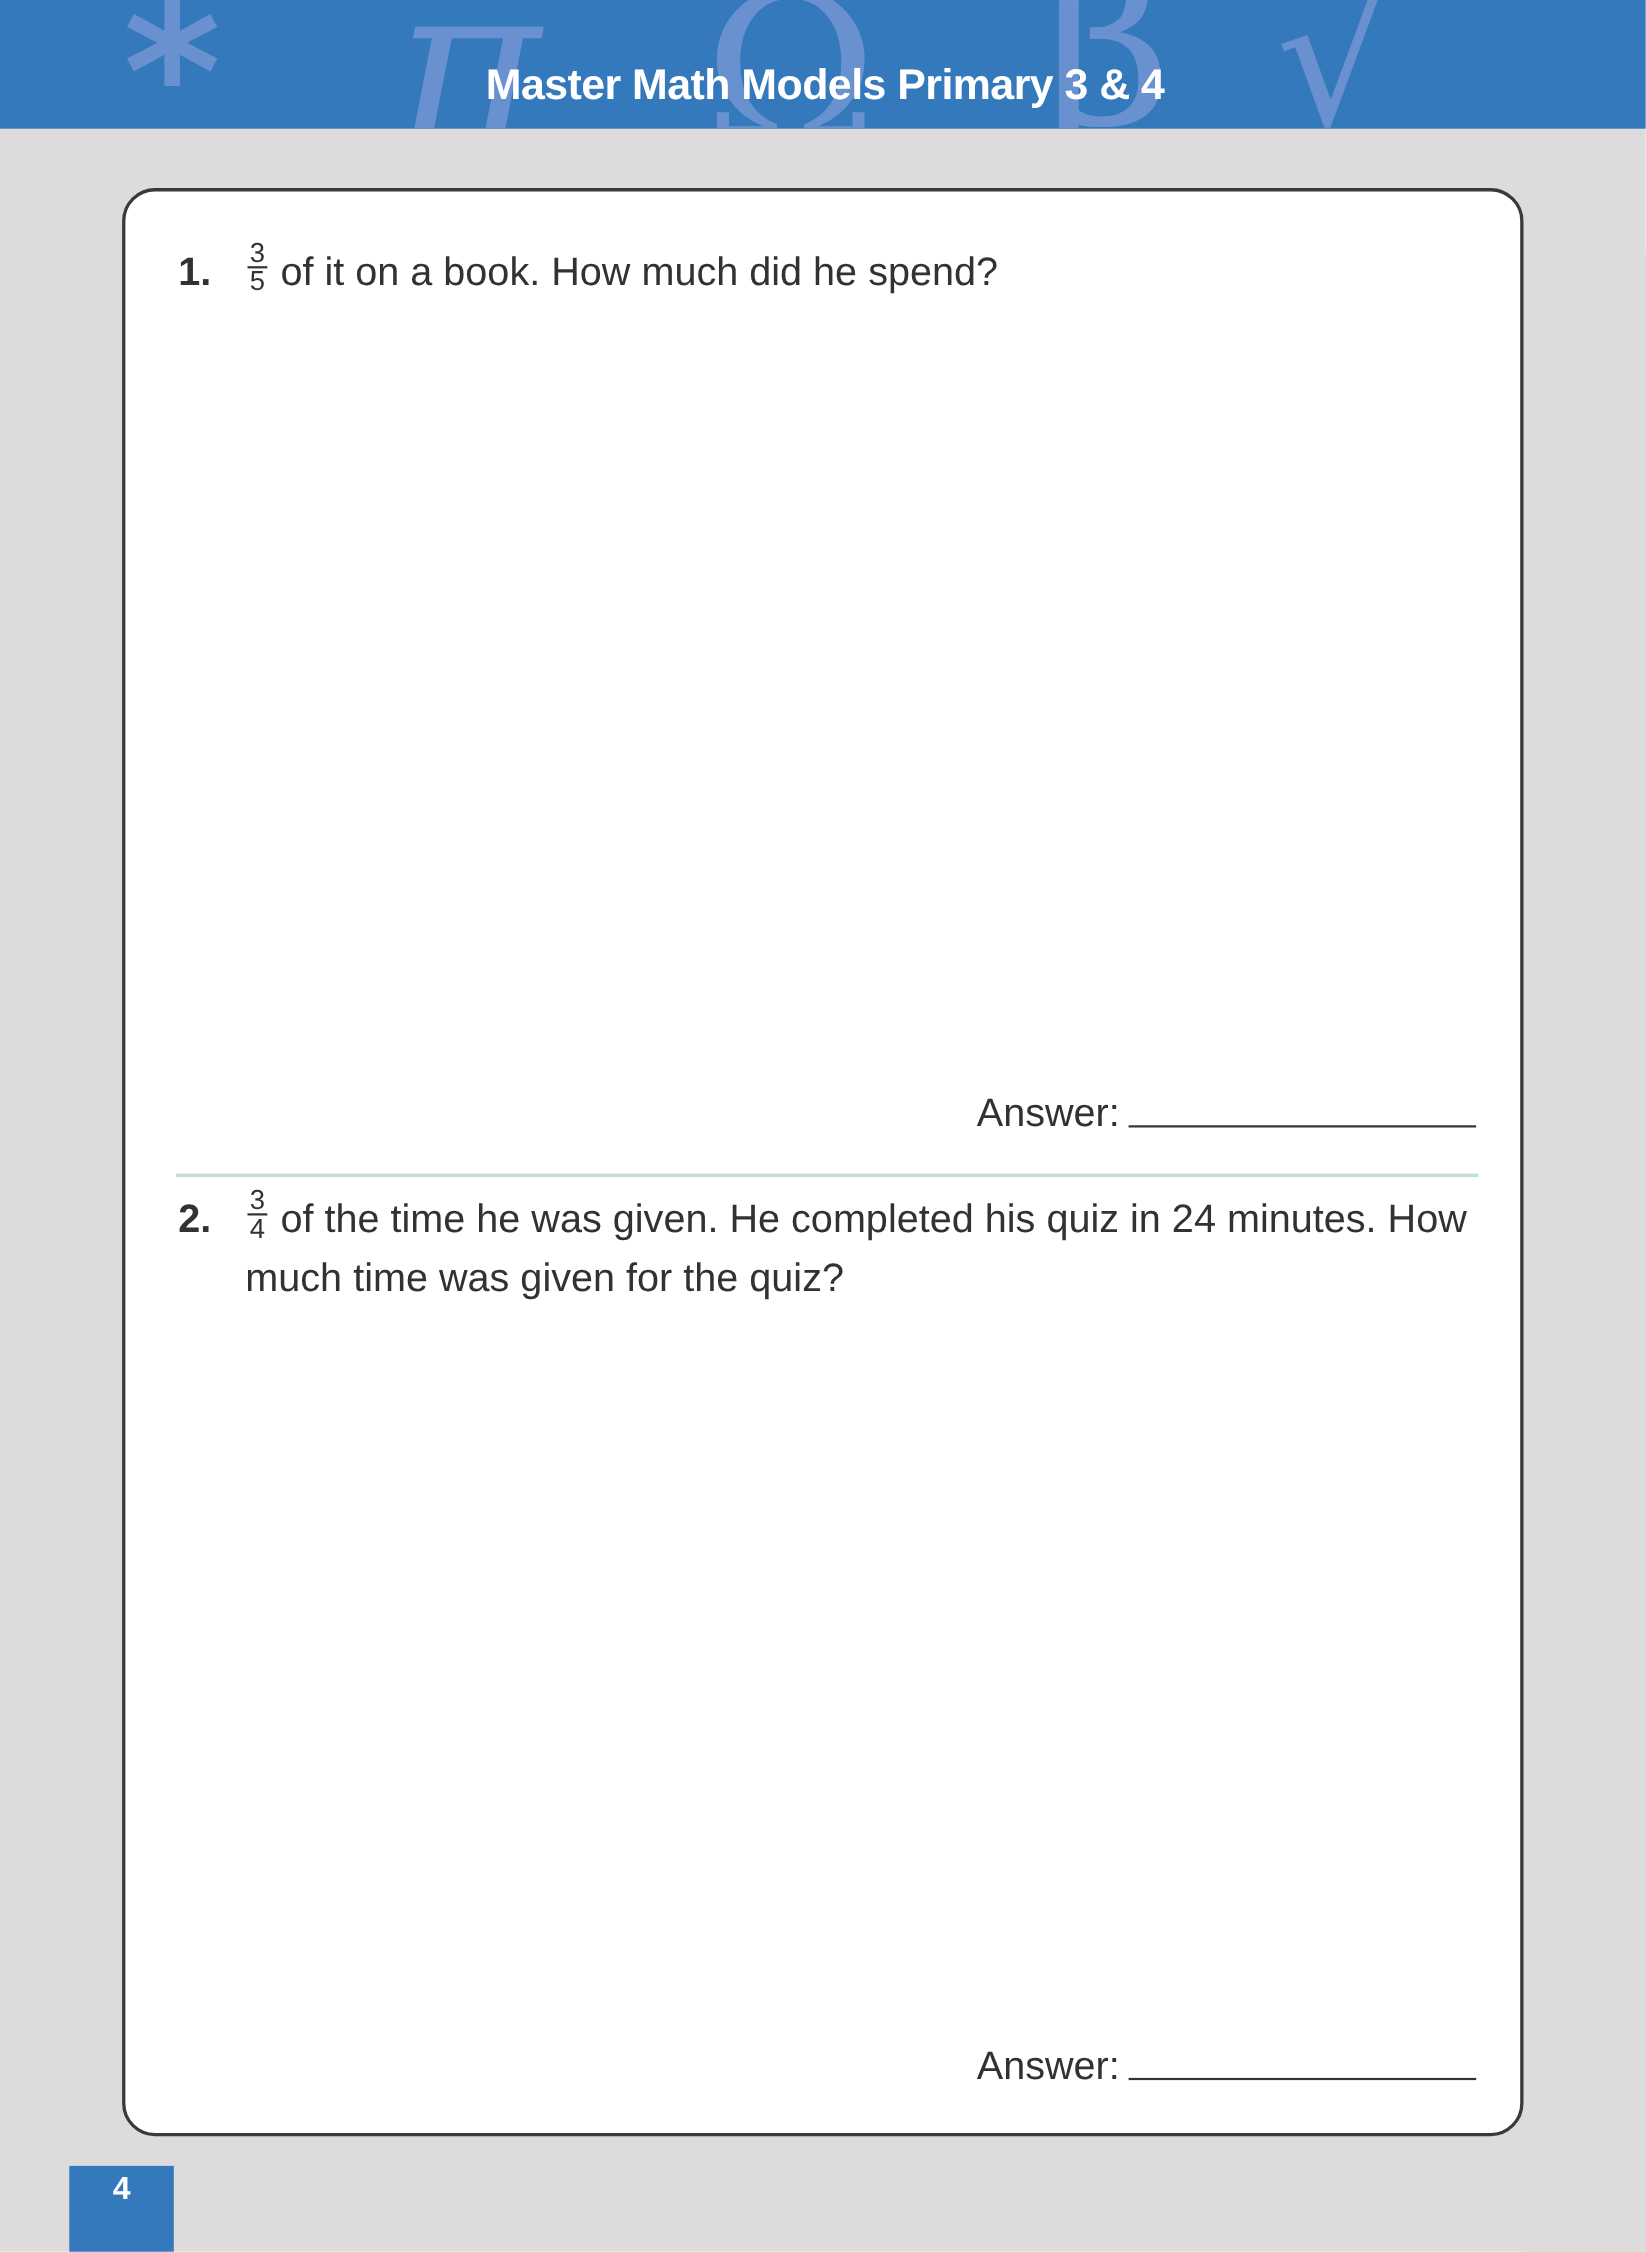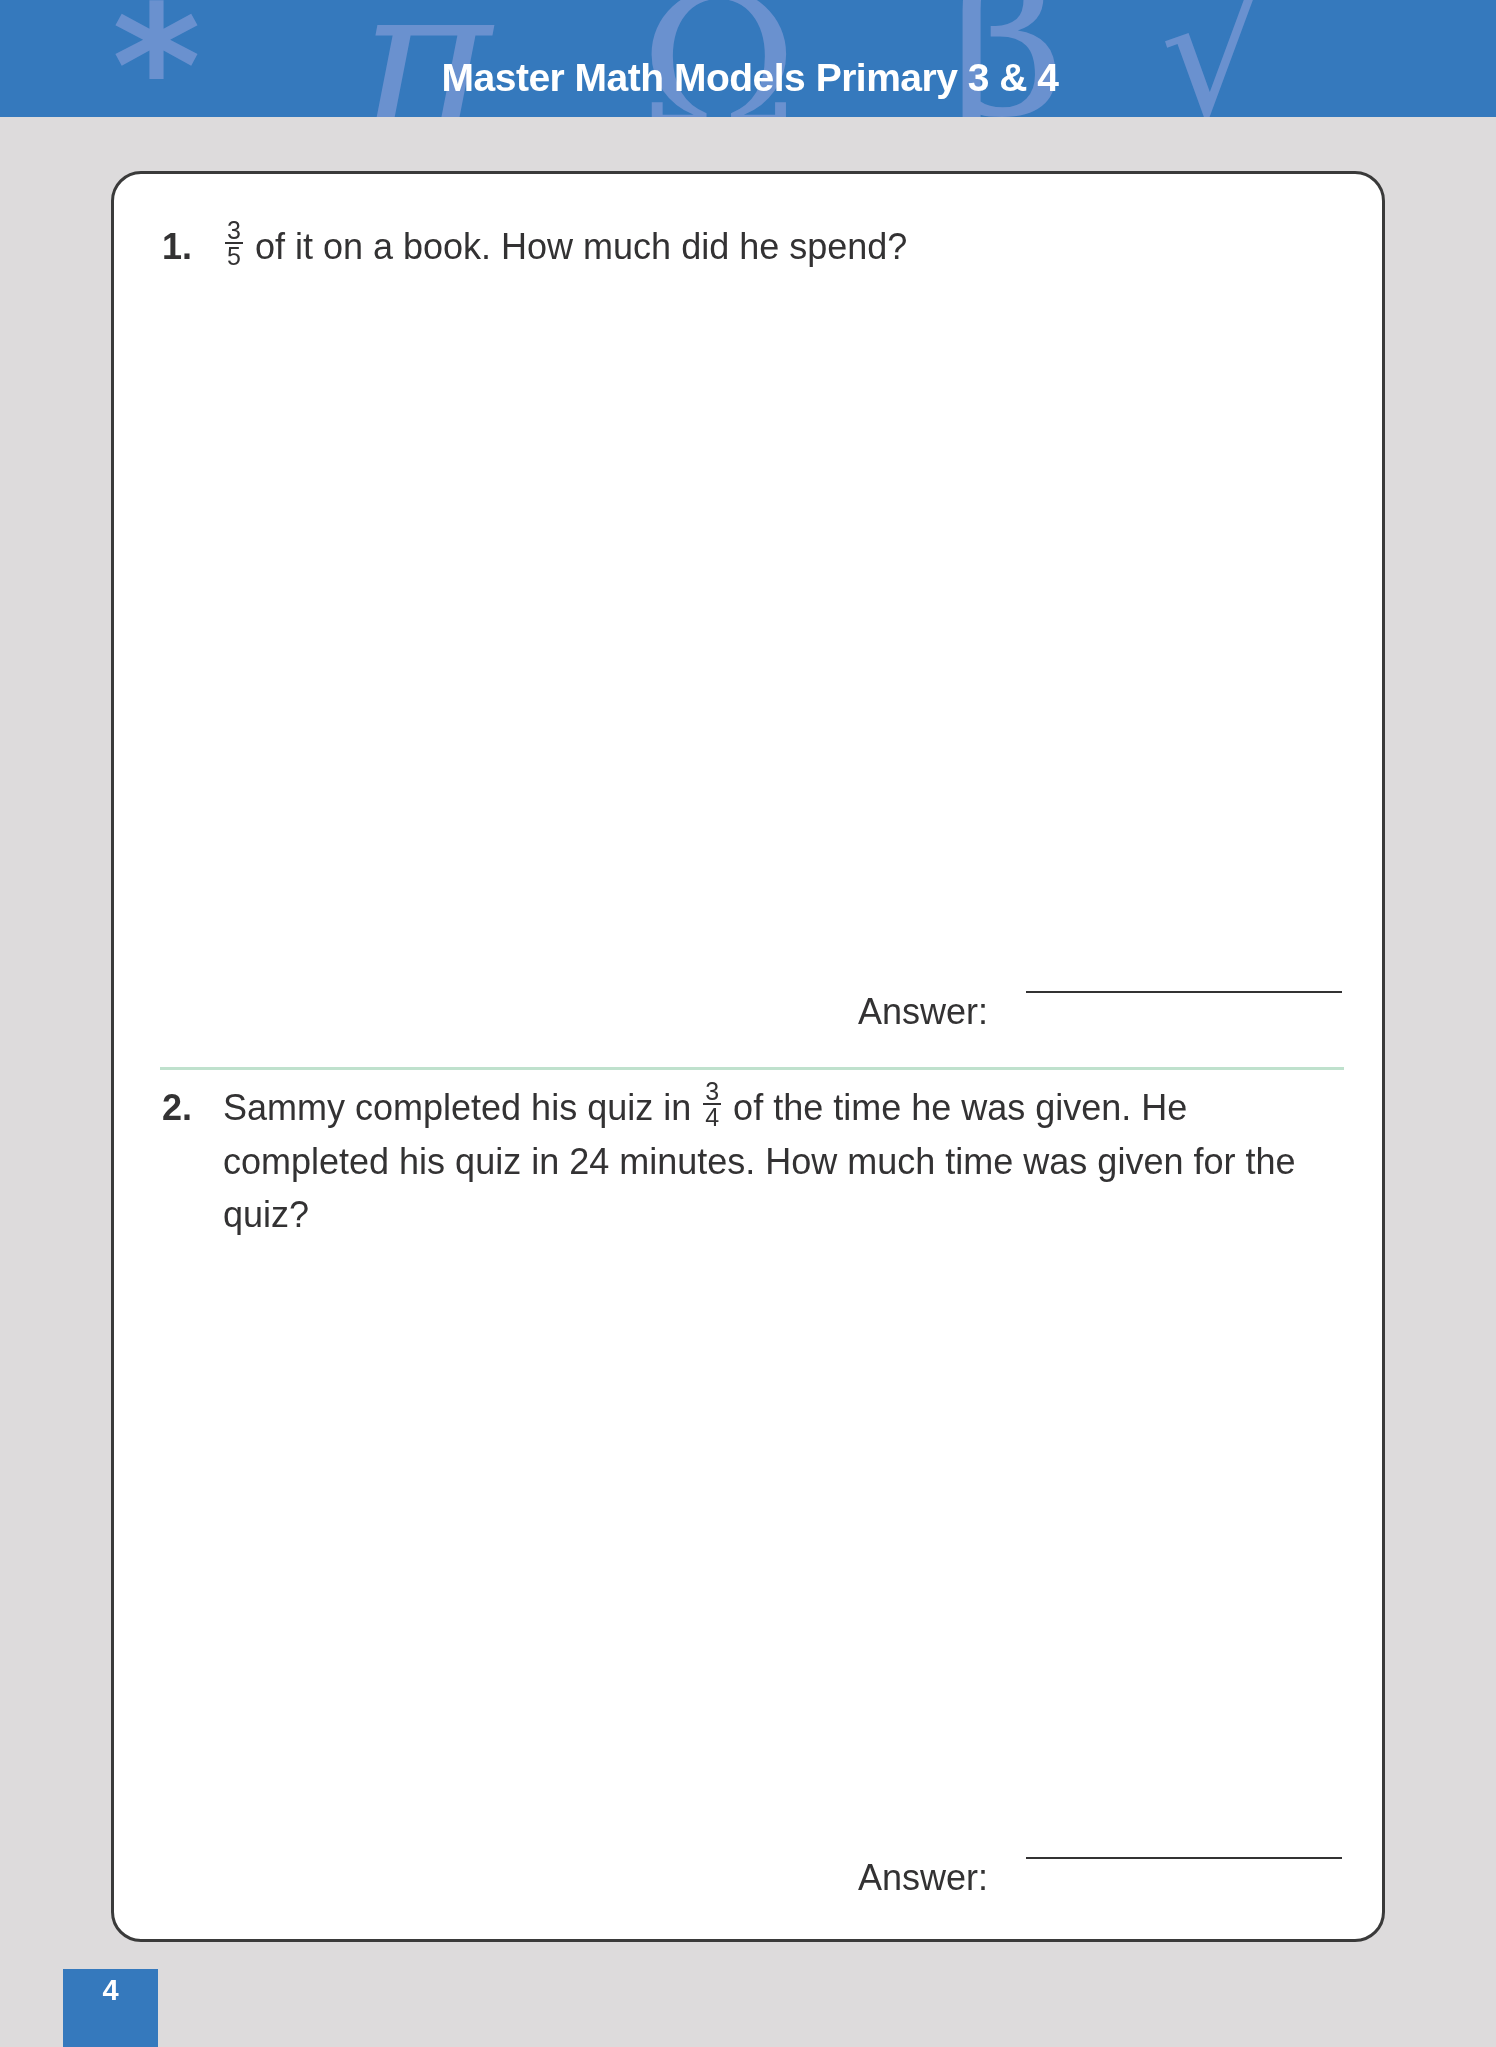--- a/index.html
+++ b/index.html
@@ -39,22 +39,22 @@
     position:absolute; left:0; top:0; font-weight:bold; width:55px;
   }
   .q-text { margin-left:61px; }
   .frac {
     display:inline-block; vertical-align:middle; text-align:center;
     font-size:25px; line-height:24px; margin:0 2px; position:relative; top:-6px;
   }
   .frac .num { display:block; border-bottom:2px solid #333233; padding:0 2px; }
   .frac .den { display:block; }
   .answer {
-    position:absolute; right:40px; display:flex; align-items:flex-start;
-    font-size:36px; color:#333233;gap:30px;
+    position:absolute; right:40px; display:flex; align-items:flex-end;
+    font-size:36px; color:#333233;
   }
   .answer-line {
     display:inline-block; width:316px; height:0; border-bottom:2px solid #333233;
     margin-left:8px; margin-bottom:8px;
   }
   .divider {
     position:absolute; left:46px; width:1184px; height:0;
     border-top:3px solid #bfe1cd;
   }
   .page-tab {
@@ -88,21 +88,21 @@
   <div class="answer" style="top:817px;">
     <span>Answer:</span>
     <span class="answer-line"></span>
   </div>
 
   <div class="divider" style="top:893px;"></div>
 
   <div class="question" style="top:0px;">
     <div style="position:absolute; top:907px; left:0; width:1200px;">
       <span class="q-num">2.</span>
-      <div class="q-text"><span>Sammy completed his quiz in </span><span class="frac"><span class="num">3</span><span class="den">4</span></span><span> of the time he was given. He completed his quiz in 24 minutes. How much time was given for the quiz?</span></div>
+      <div class="q-text"><span class="frac"><span class="num">3</span><span class="den">4</span></span><span> of the time he was given. He completed his quiz in 24 minutes. How much time was given for the quiz?</span></div>
     </div>
   </div>
 
   <div class="answer" style="top:1683px;">
     <span>Answer:</span>
     <span class="answer-line"></span>
   </div>
 
 </div>
 

